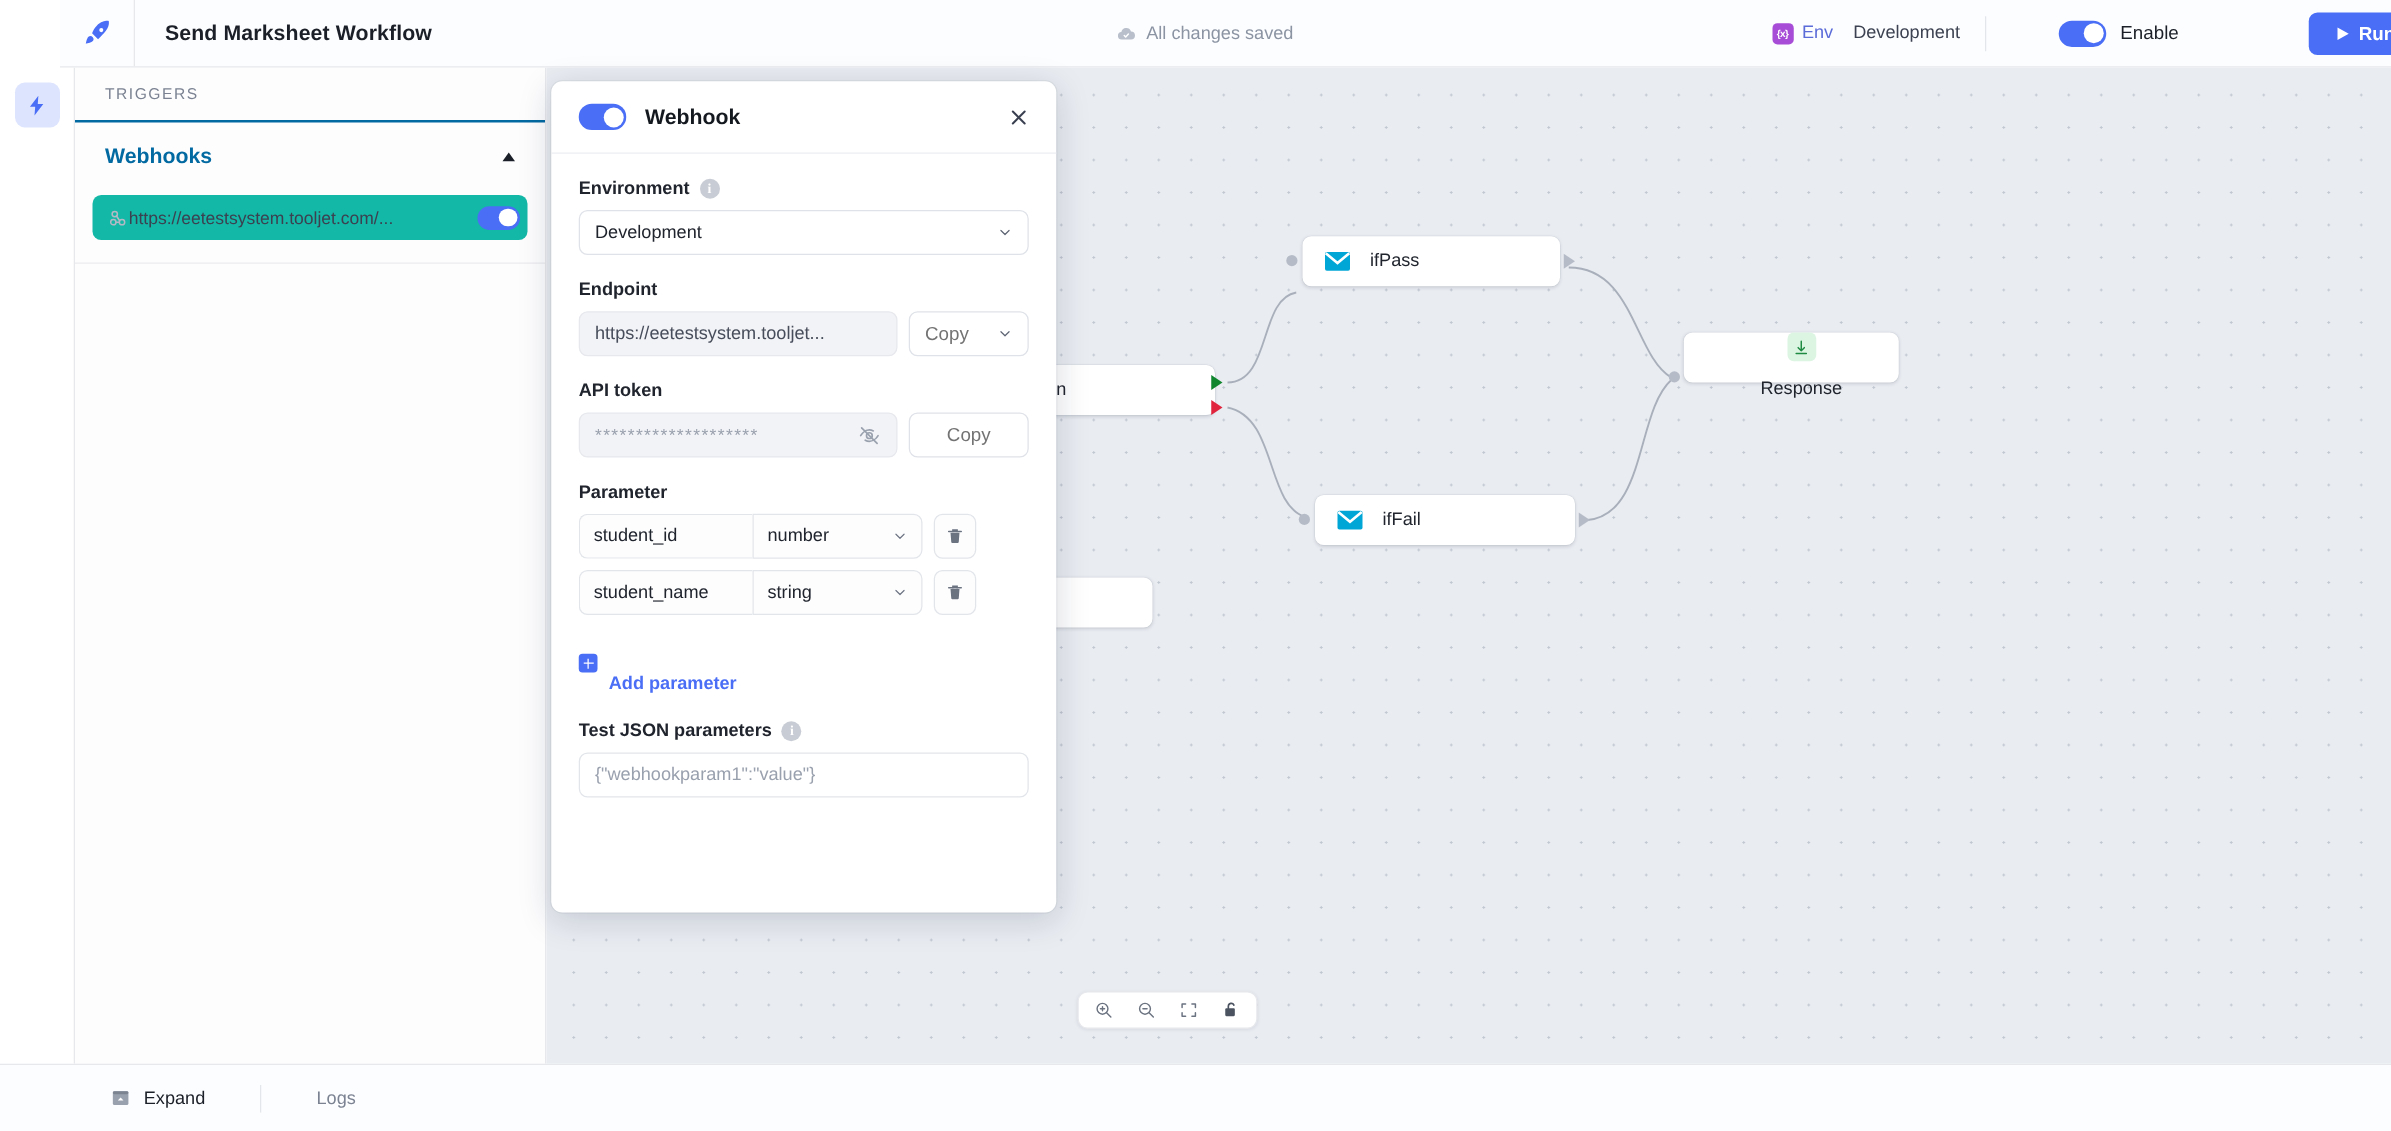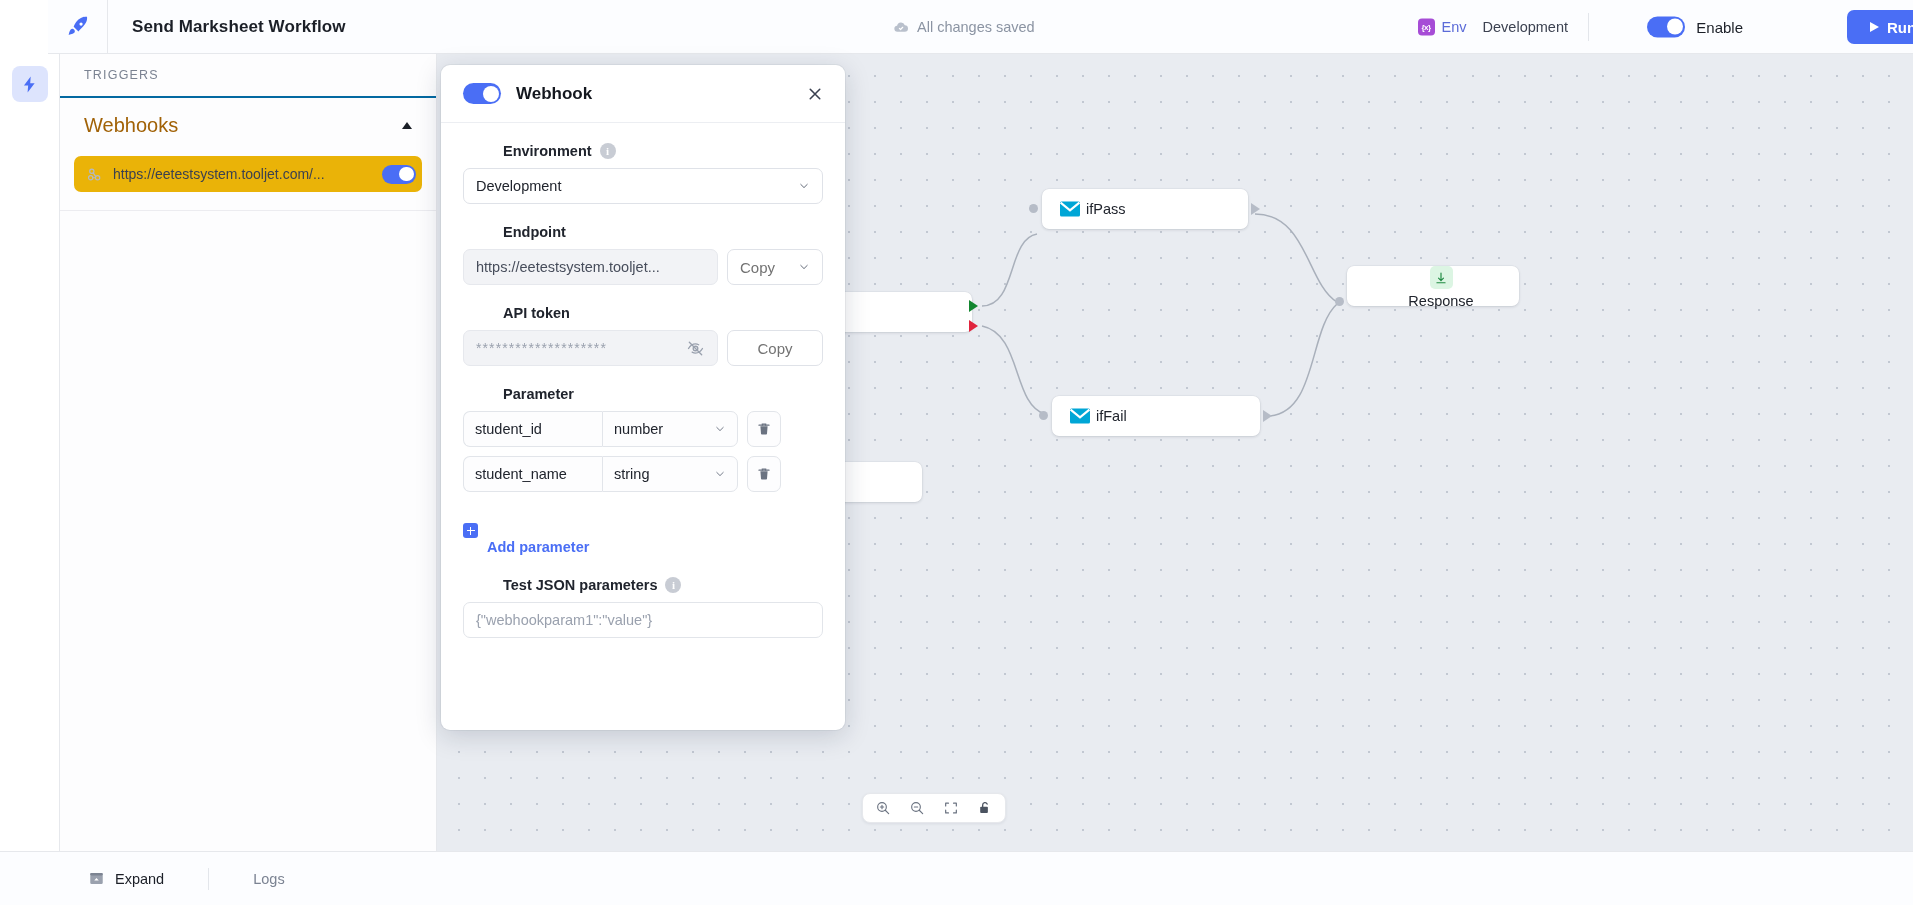--- a/index.html
+++ b/index.html
@@ -108,31 +108,31 @@
     padding-left: 24px; border-bottom: 2px solid #0369a1;
   }
   .panel-head-txt {
     font-size: 12.5px; color: #7b8392; letter-spacing: 1.2px; font-weight: 500;
   }
   .sec-head {
     height: 54px; display: flex; align-items: center;
     padding: 0 24px 0 24px; justify-content: space-between;
     cursor: pointer;
   }
-  .sec-title { font-size: 20px; font-weight: 400; color: #a16207; }
+  .sec-title { font-size: 17px; font-weight: 700; color: #0369a1; }
   .caret-up {
     width: 0; height: 0;
     border-left: 5.5px solid transparent;
     border-right: 5.5px solid transparent;
     border-bottom: 7px solid #1b1f27;
   }
   .hook-row {
     margin: 4px 14px 0 14px; height: 36px; border-radius: 7px;
-    background: #eab308; display: flex; align-items: center;
-    padding: 0 6px 0 12px; gap: 10px; cursor: pointer;
+    background: #14b8a6; display: flex; align-items: center;
+    padding: 0 6px 0 12px; gap: 0; cursor: pointer;
   }
   .hook-url {
     flex: 1; font-size: 14px; color: #3b4150;
     white-space: nowrap; overflow: hidden; text-overflow: ellipsis;
   }
   .panel-div {
     margin-top: 18px; height: 1px; background: #ececf0;
   }
 
   
@@ -142,21 +142,21 @@
     background-color: #e9ecf1;
     background-image: radial-gradient(#c2c8d2 1.1px, transparent 1.1px);
     background-size: 26px 26px;
     background-position: 9px 9px;
     overflow: hidden;
   }
   .node {
     position: absolute; height: 40px; border-radius: 7px;
     background: #ffffff;
     box-shadow: 0 1px 3px rgba(25,35,60,.14), 0 0 0 .5px rgba(25,35,60,.05);
-    display: flex; align-items: center; gap: 4px;
+    display: flex; align-items: center; gap: 14px;
     padding-left: 16px; cursor: pointer;
   }
   .node-label { font-size: 14.5px; color: #20242d; }
   .mail-ico { width: 24px; height: 24px; flex: none; }
   .cond-ico { width: 19px; height: 19px; flex: none; }
   .resp-ico {
     width: 23px; height: 23px; border-radius: 5px; background: #dcf5e3;
     display: flex; align-items: center; justify-content: center; flex: none;
   }
   .port {
@@ -198,21 +198,21 @@
     height: 58px; display: flex; align-items: center;
     padding: 0 20px 0 22px; border-bottom: 1px solid #eceef2;
     gap: 15px;
   }
   .modal-title { font-size: 17px; font-weight: 600; color: #14181f; flex: 1; }
   .close-x { width: 20px; height: 20px; cursor: pointer; }
   .modal-body { padding: 20px 22px 0 22px; }
 
   .fld-label {
     font-size: 14.5px; font-weight: 700; color: #20242d;
-    display: flex; align-items: center; gap: 8px; margin-left: 40px;
+    display: flex; align-items: center; gap: 8px;
   }
   .info-i {
     width: 16px; height: 16px; border-radius: 50%; background: #c8ccd4;
     color: #fff; font-size: 11px; font-weight: 700;
     display: flex; align-items: center; justify-content: center;
     font-family: "Liberation Serif", serif; cursor: pointer;
   }
   .sel-box {
     margin-top: 9px; height: 36px; border: 1px solid #dfe2e8;
     border-radius: 7px; background: #fff;

